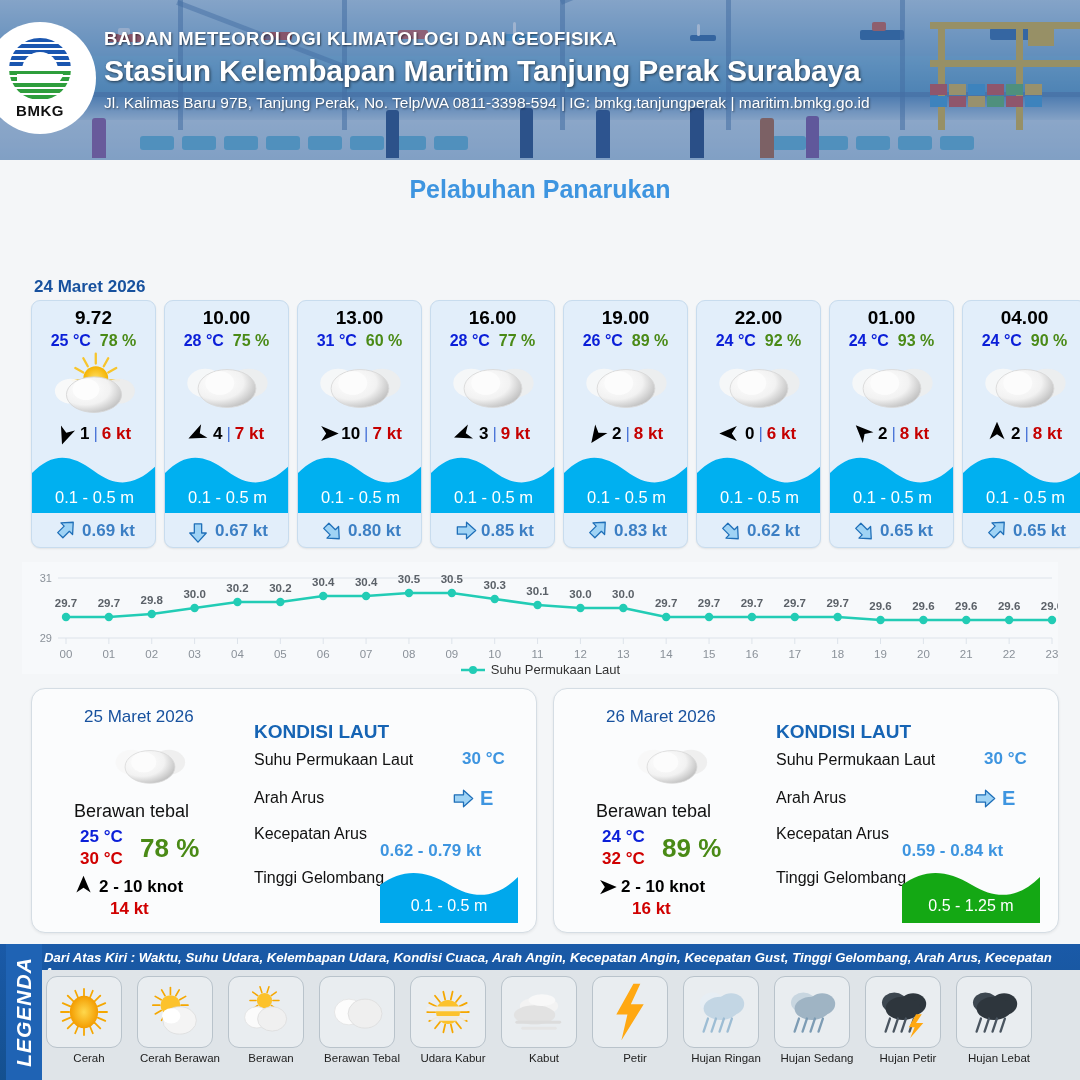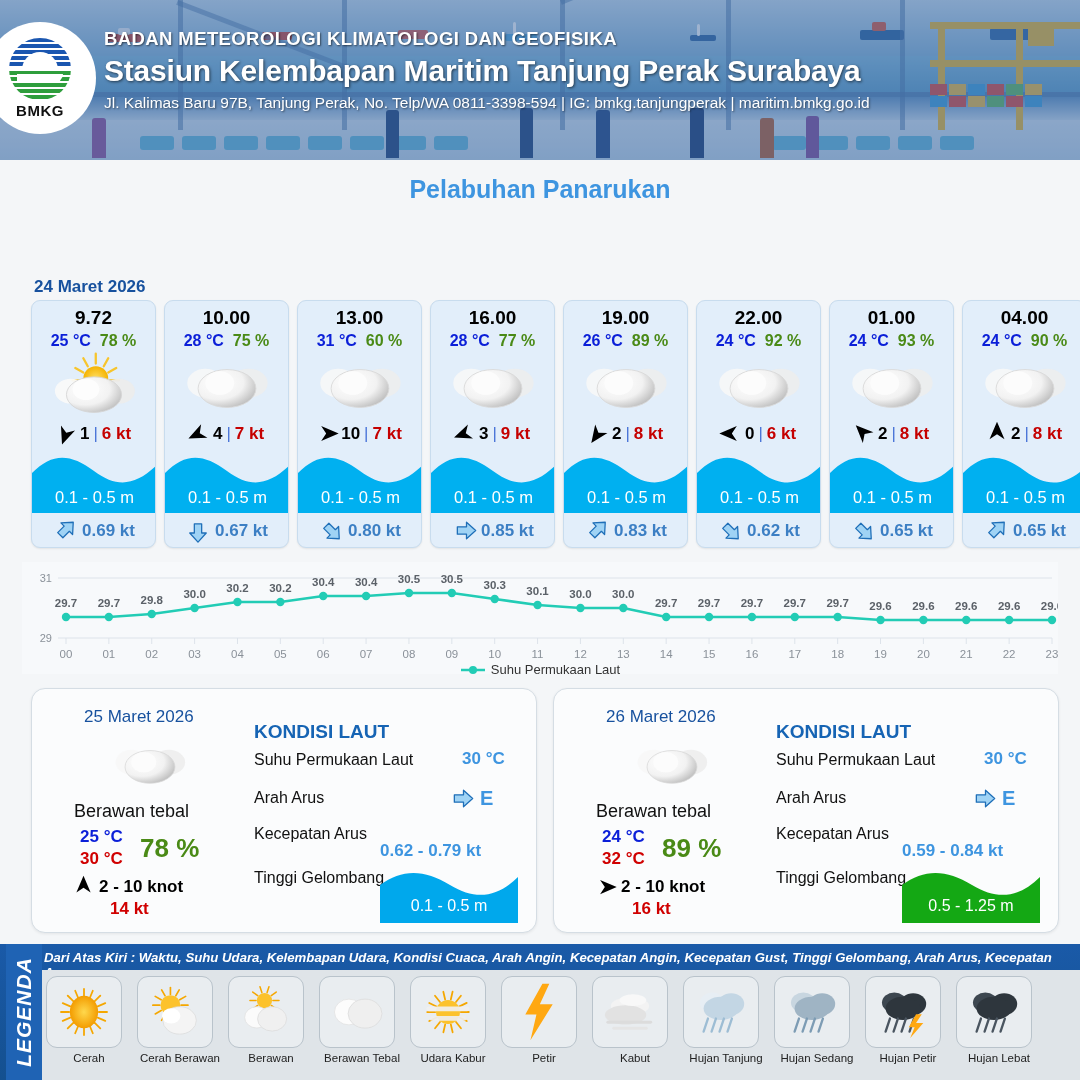--- a/index.html
+++ b/index.html
@@ -955,54 +955,54 @@
     </g>
               <circle cx="35" cy="33" r="15" fill="#fcc22c"></circle>
     <rect x="8" y="26" width="54" height="6" rx="3" fill="#f0f0f0" opacity=".92"></rect>
     <rect x="12" y="38" width="46" height="6" rx="3" fill="#eeeeee" opacity=".92"></rect>
             </svg>
           </div>
     <div class="leg-lab">Udara Kabur</div>
         </div>
         <div class="leg-item">
     <div class="leg-box">
-            <svg width="38" height="60" viewBox="0 0 44 70">
-    <polygon points="26,2 6,38 19,38 12,68 38,26 23,26 34,2" fill="#ffa812"></polygon>
-            </svg>
-          </div>
-    <div class="leg-lab">Petir</div>
-        </div>
-        <div class="leg-item">
-    <div class="leg-box">
             <svg width="62" height="52" viewBox="0 0 84 60">
     <ellipse cx="42" cy="22" rx="26" ry="12" fill="#f3f3f3"></ellipse>
     <ellipse cx="36" cy="34" rx="28" ry="13" fill="#e2e2e2"></ellipse>
     <ellipse cx="46" cy="14" rx="18" ry="8" fill="#f8f8f8"></ellipse>
     <rect x="10" y="42" width="62" height="4" rx="2" fill="#dcdcdc"></rect>
     <rect x="18" y="50" width="48" height="4" rx="2" fill="#e5e5e5"></rect>
             </svg>
           </div>
     <div class="leg-lab">Kabut</div>
+        </div>
+        <div class="leg-item">
+    <div class="leg-box">
+            <svg width="38" height="60" viewBox="0 0 44 70">
+    <polygon points="26,2 6,38 19,38 12,68 38,26 23,26 34,2" fill="#ffa812"></polygon>
+            </svg>
+          </div>
+    <div class="leg-lab">Petir</div>
         </div>
         <div class="leg-item">
     <div class="leg-box">
             <svg width="58" height="62" viewBox="0 0 80 74">
     <ellipse cx="28" cy="24" rx="17" ry="14" fill="#e7eef4"></ellipse>
     <ellipse cx="54" cy="26" rx="18" ry="15" fill="#c3d6e4"></ellipse>
     <ellipse cx="40" cy="32" rx="24" ry="16" fill="#c3d6e4"></ellipse>
     <g stroke="#9dbdd4" stroke-width="3.2" stroke-linecap="round">
       <line x1="22" y1="46" x2="16" y2="64"></line>
                 <line x1="33" y1="46" x2="27" y2="64"></line>
       <line x1="44" y1="46" x2="38" y2="64"></line>
                 <line x1="55" y1="46" x2="49" y2="64"></line>
     </g>
 
   </svg>
           </div>
-    <div class="leg-lab">Hujan Tanjung</div>
+    <div class="leg-lab">Hujan Ringan</div>
         </div>
         <div class="leg-item">
     <div class="leg-box">
             <svg width="58" height="62" viewBox="0 0 80 74">
     <ellipse cx="28" cy="24" rx="17" ry="14" fill="#c8d6e0"></ellipse>
     <ellipse cx="54" cy="26" rx="18" ry="15" fill="#9fb4c4"></ellipse>
     <ellipse cx="40" cy="32" rx="24" ry="16" fill="#9fb4c4"></ellipse>
     <g stroke="#7d9cb4" stroke-width="3.2" stroke-linecap="round">
       <line x1="22" y1="46" x2="16" y2="64"></line>
                 <line x1="33" y1="46" x2="27" y2="64"></line>

